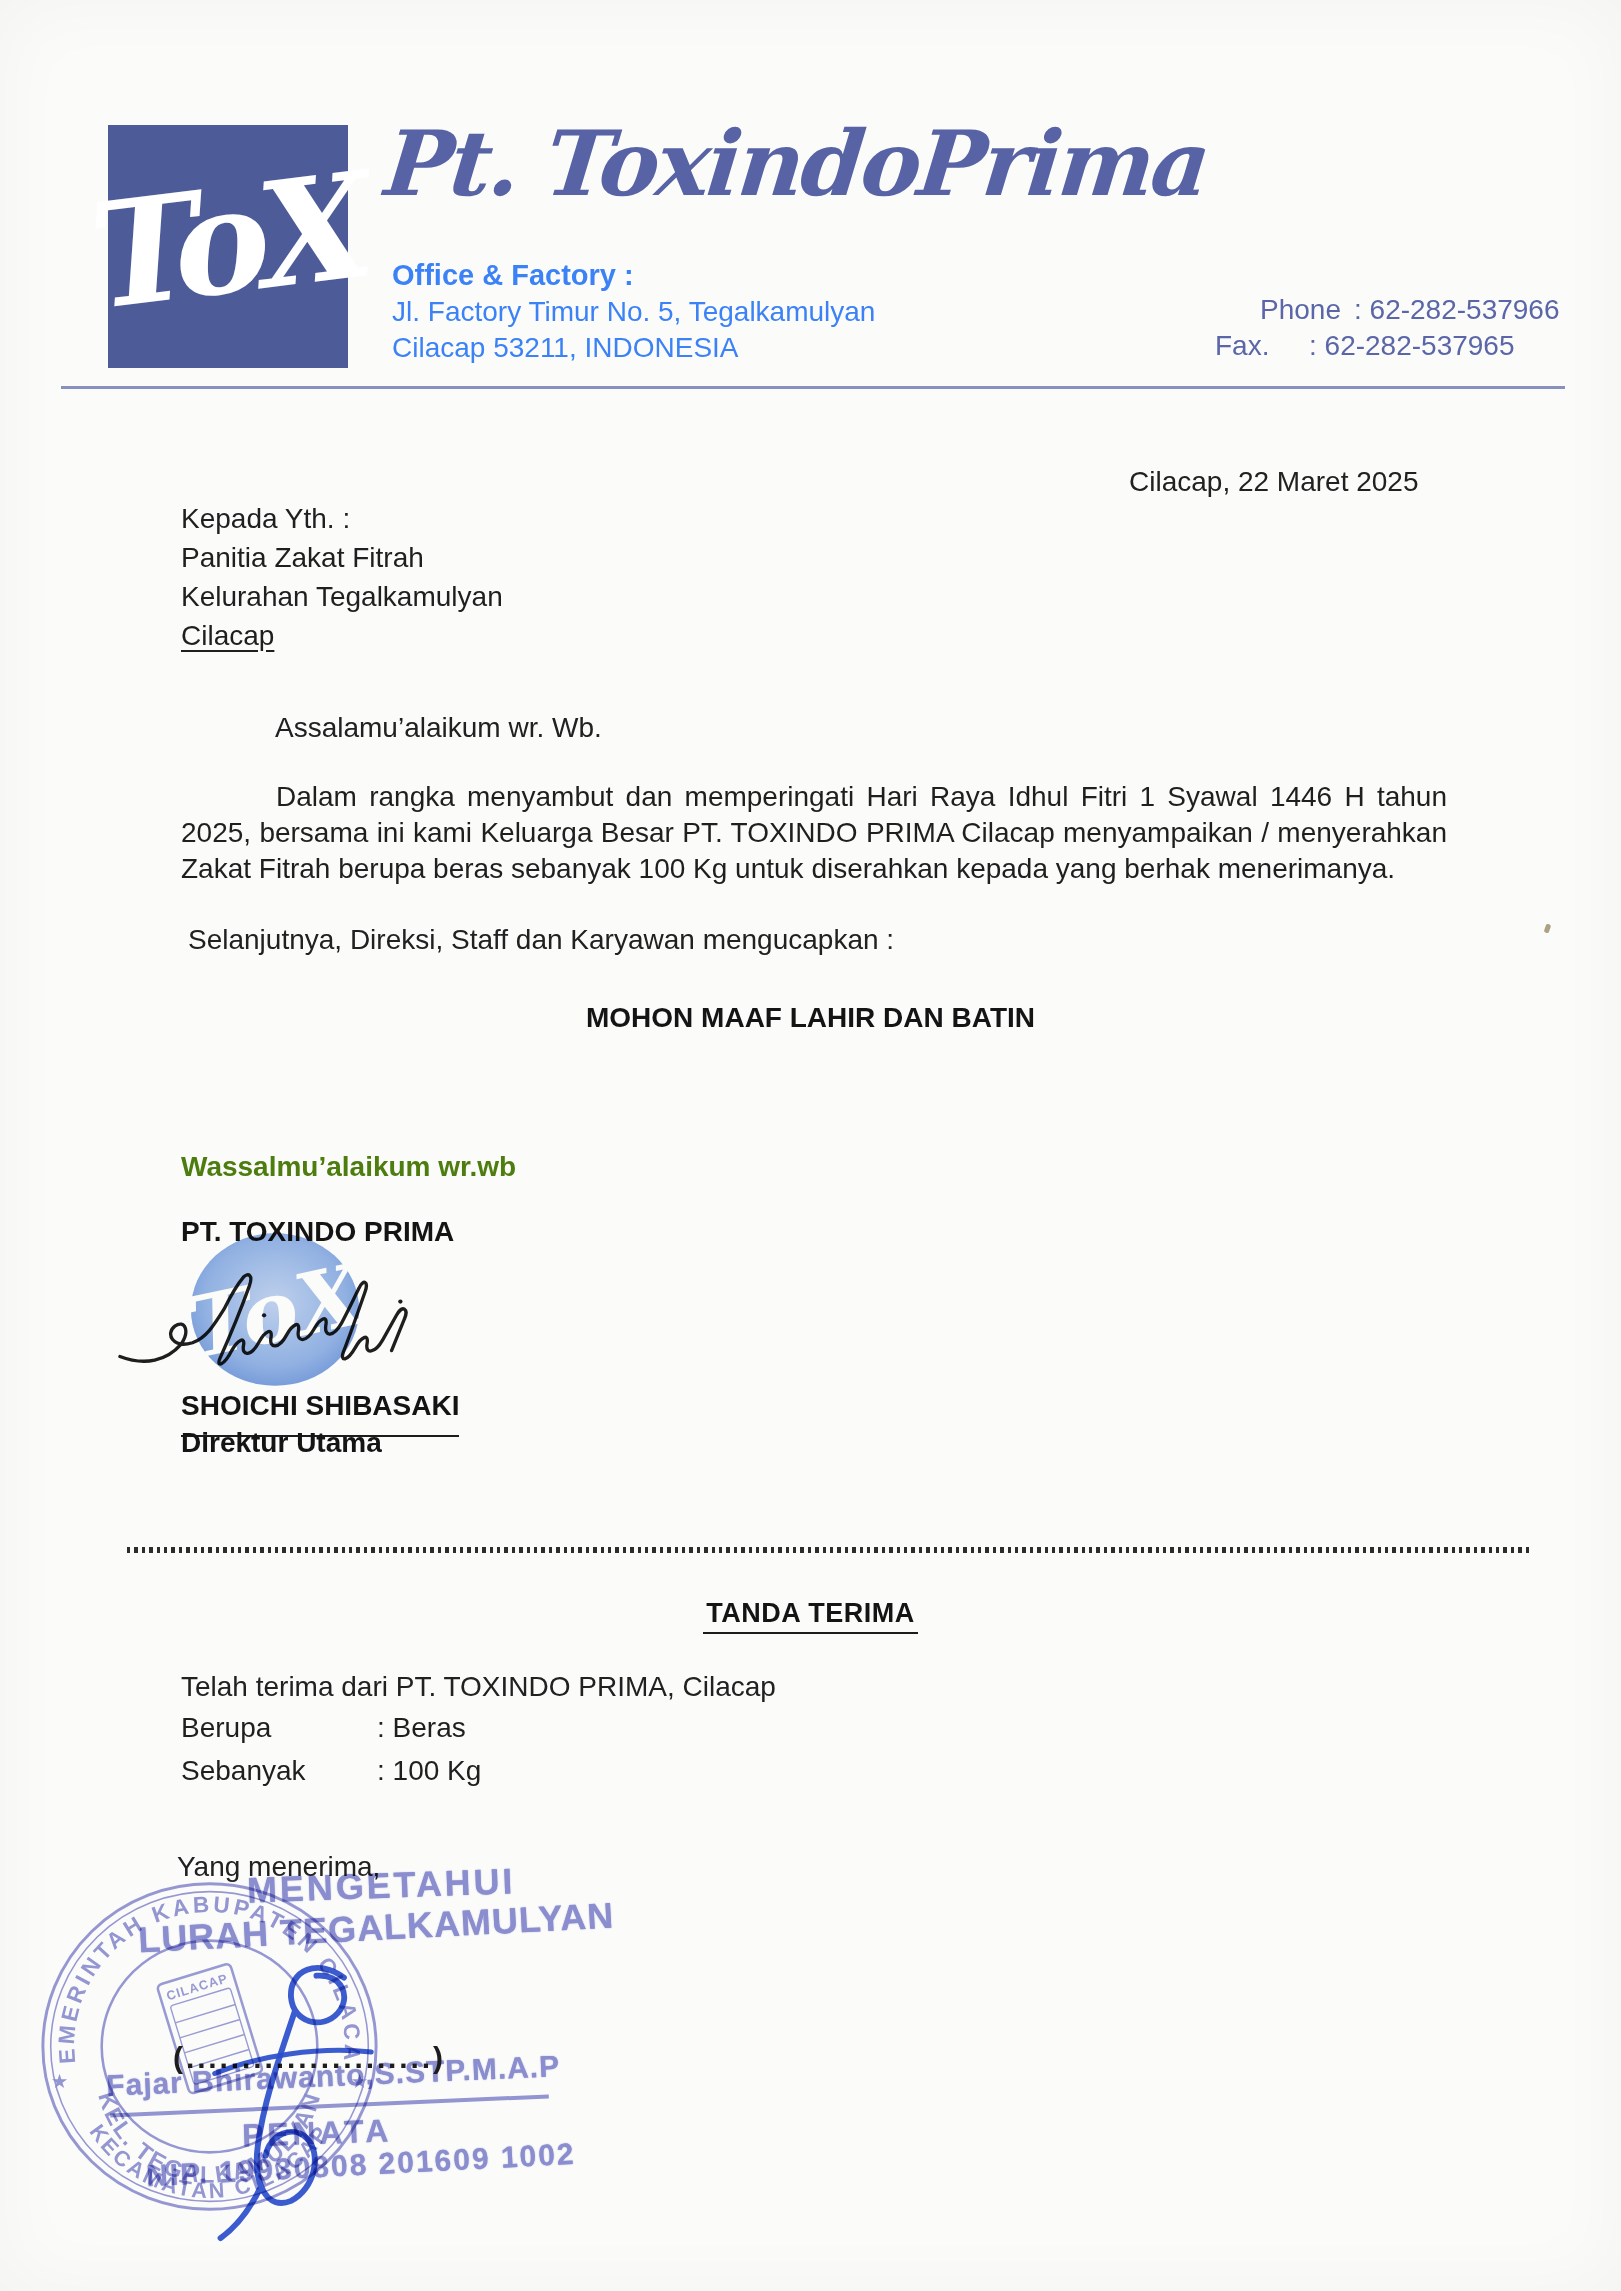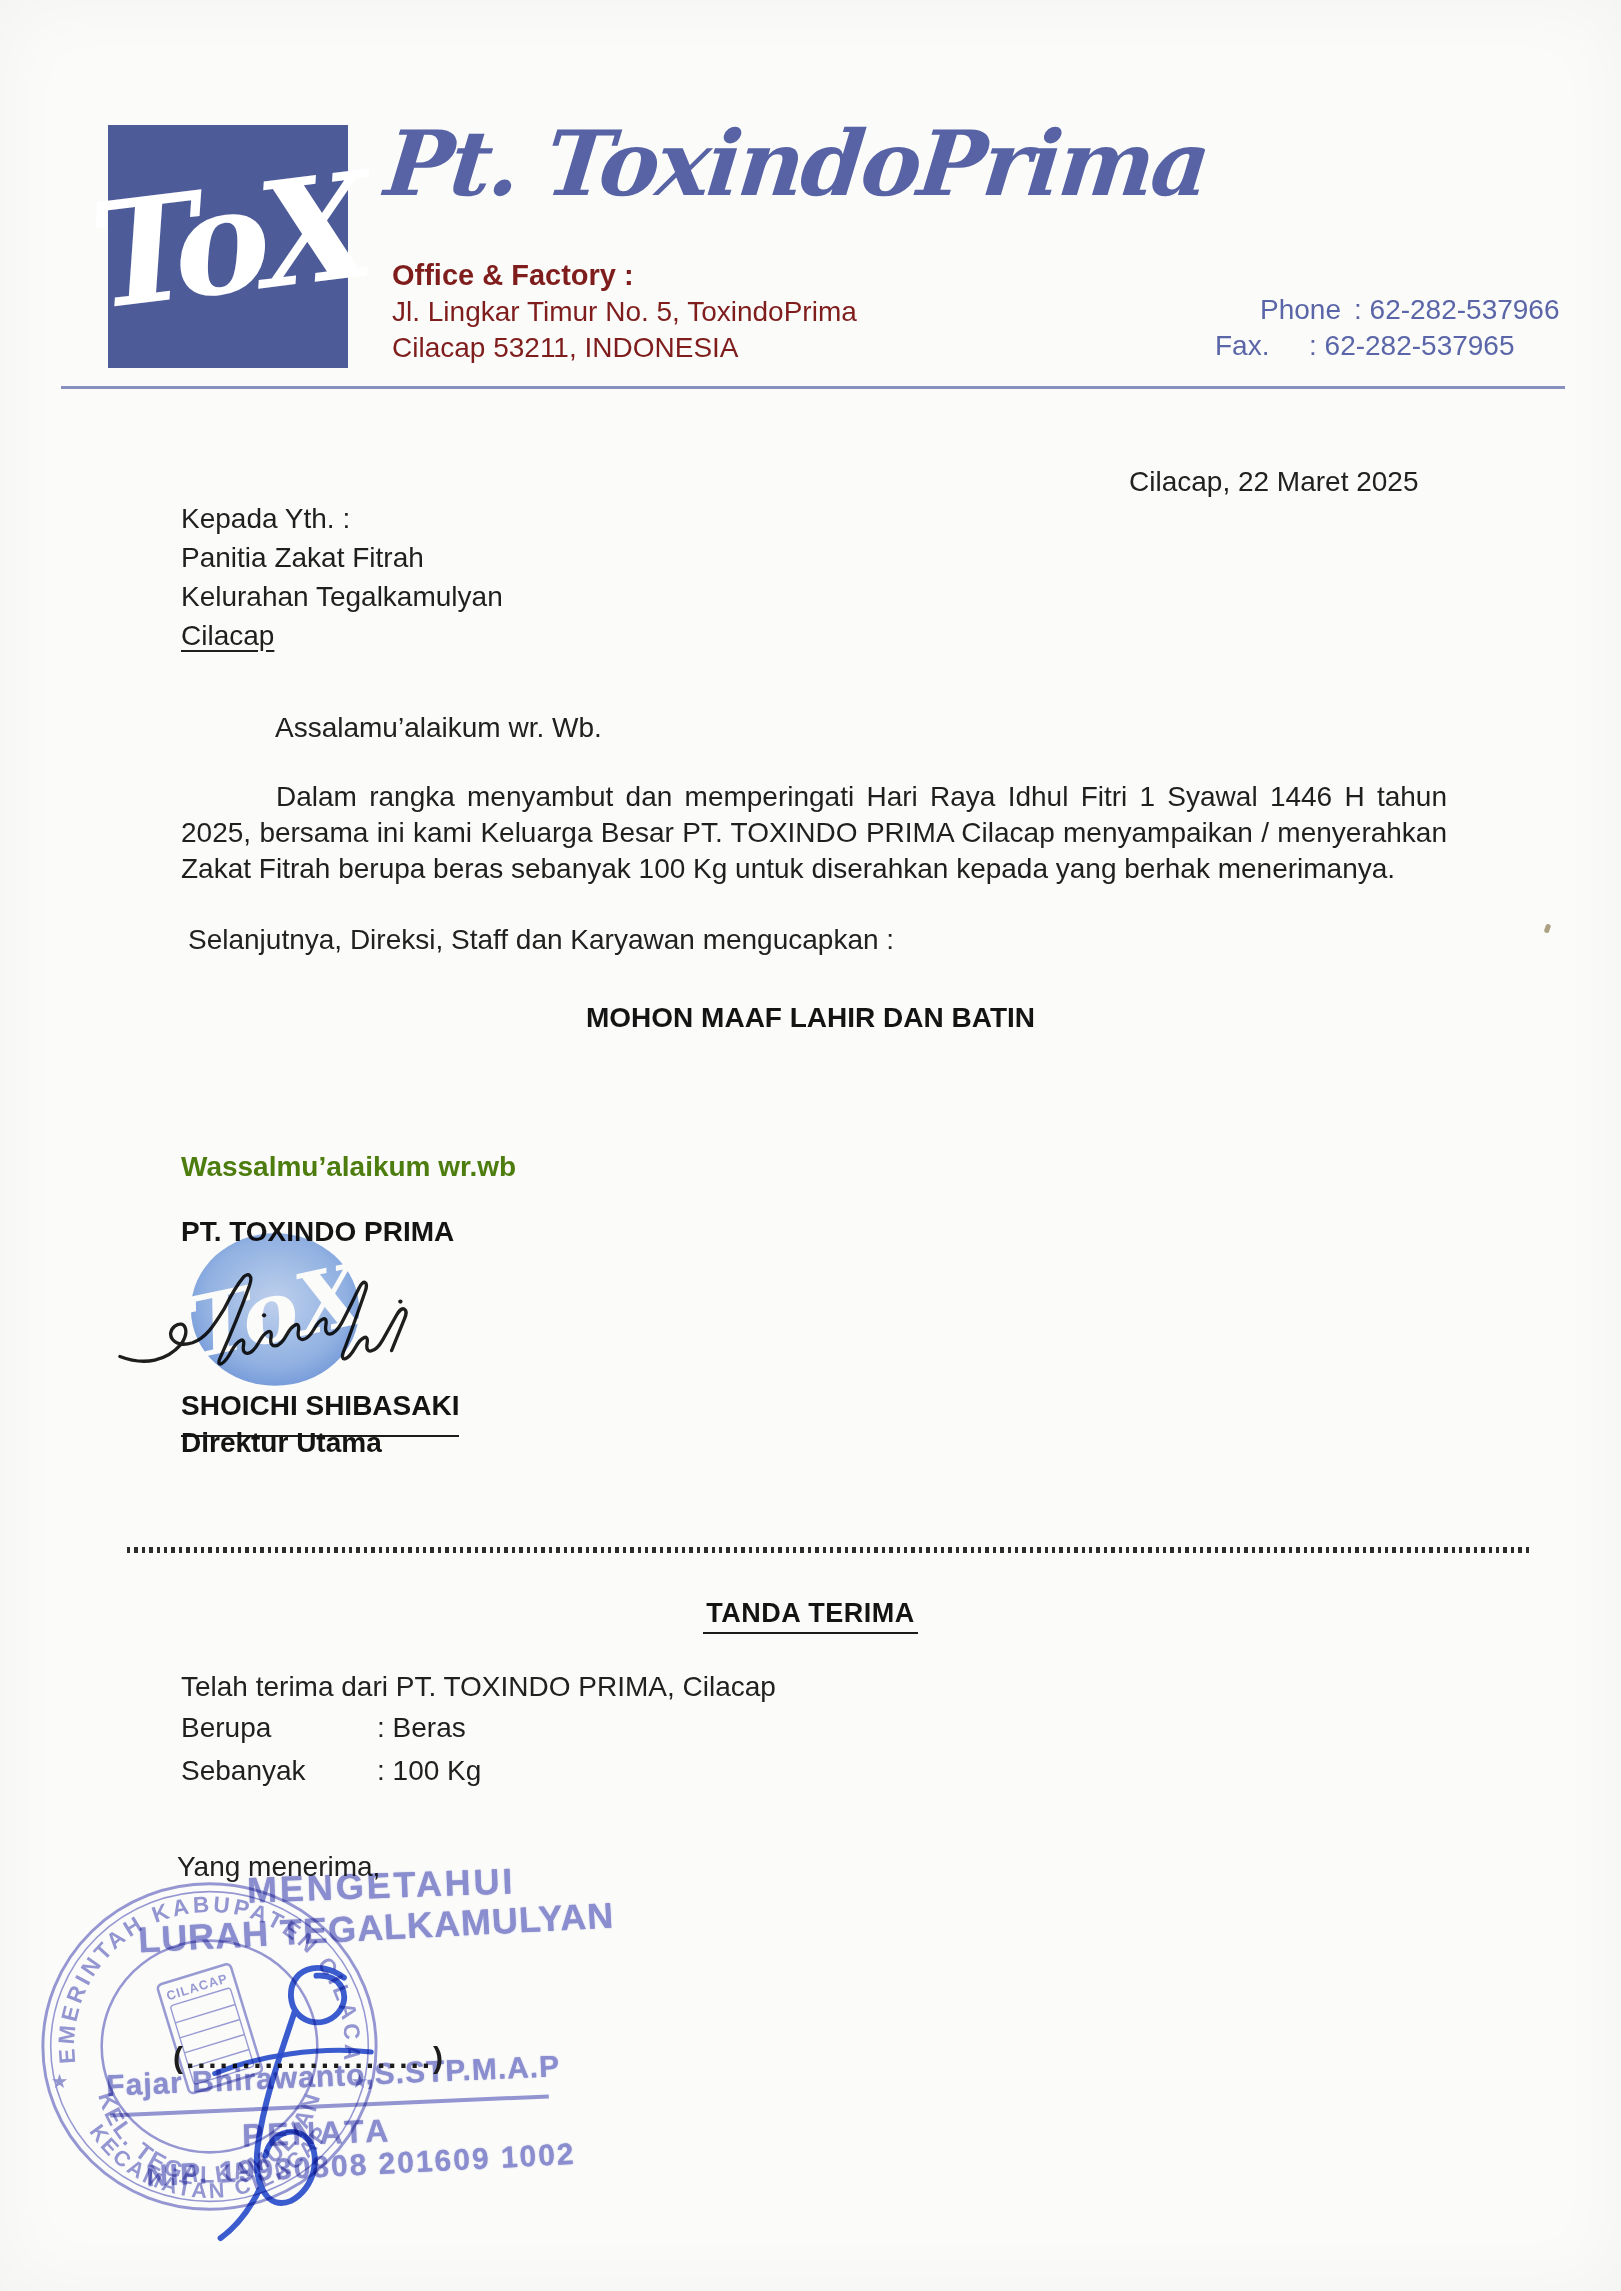--- a/index.html
+++ b/index.html
@@ -9,21 +9,21 @@
   .t{position:absolute;font-size:28px;color:#212121;white-space:pre;line-height:1.25;}
   .b{font-weight:bold;}
   
   .logo{position:absolute;left:108px;top:125px;width:240px;height:243px;background:#4d5c99;
         display:flex;align-items:center;justify-content:center;}
   .logo-text{font-family:"DejaVu Serif",serif;font-style:italic;font-weight:bold;color:#ffffff;
         font-size:145px;letter-spacing:-9.8px;transform:rotate(-7deg) translateY(-5.9px);}
   .company-script{position:absolute;left:386px;top:110px;font-family:"DejaVu Serif",serif;
         font-style:italic;font-weight:bold;font-size:90px;color:#5763a5;letter-spacing:-2.9px;
         transform:skewX(-6deg);white-space:nowrap;}
-  .hblue{color:#7f1d1d;}
+  .hblue{color:#3b82f6;}
   .header-rule{position:absolute;left:61px;top:386px;width:1504px;height:2.9px;background:#7a84b8;opacity:.9;}
   .contact-row{position:absolute;display:flex;font-size:28px;color:#5b66a8;white-space:pre;}
   .contact-row .lbl{width:94px;}
   
   .body-par{position:absolute;left:181px;top:779px;width:1266px;font-size:28px;line-height:36px;
         color:#1f1f1f;text-align:justify;text-indent:95px;}
   .center-block{position:absolute;left:183px;width:1255px;text-align:center;}
   .u-name{display:inline-block;border-bottom:2.9px solid #1c1c1c;padding-bottom:12px;}
   .dotted-sep{position:absolute;left:127px;top:1547px;width:1404px;height:5.9px;
         background:repeating-linear-gradient(90deg,#2c2c2c 0 3.4px,transparent 3.4px 7.4px);}
@@ -44,21 +44,21 @@
 
 <div class="page">
 
   <div class="logo">
     <span class="logo-text">ToX</span>
   </div>
 
   <div class="company-script">Pt. ToxindoPrima</div>
 
   <div class="t b hblue" style="left:392px;top:257px;font-size:29px;">Office &amp; Factory :</div>
-  <div class="t hblue" style="left:392px;top:294px;">Jl. Lingkar Timur No. 5, ToxindoPrima</div>
+  <div class="t hblue" style="left:392px;top:294px;">Jl. Factory Timur No. 5, Tegalkamulyan</div>
   <div class="t hblue" style="left:392px;top:330px;">Cilacap 53211, INDONESIA</div>
 
   <div class="contact-row" style="left:1260px;top:294px;">
     <span class="lbl">Phone</span>
     <span>: 62-282-537966</span>
   </div>
   <div class="contact-row" style="left:1215px;top:330px;">
     <span class="lbl">Fax.</span>
     <span>: 62-282-537965</span>
   </div>

